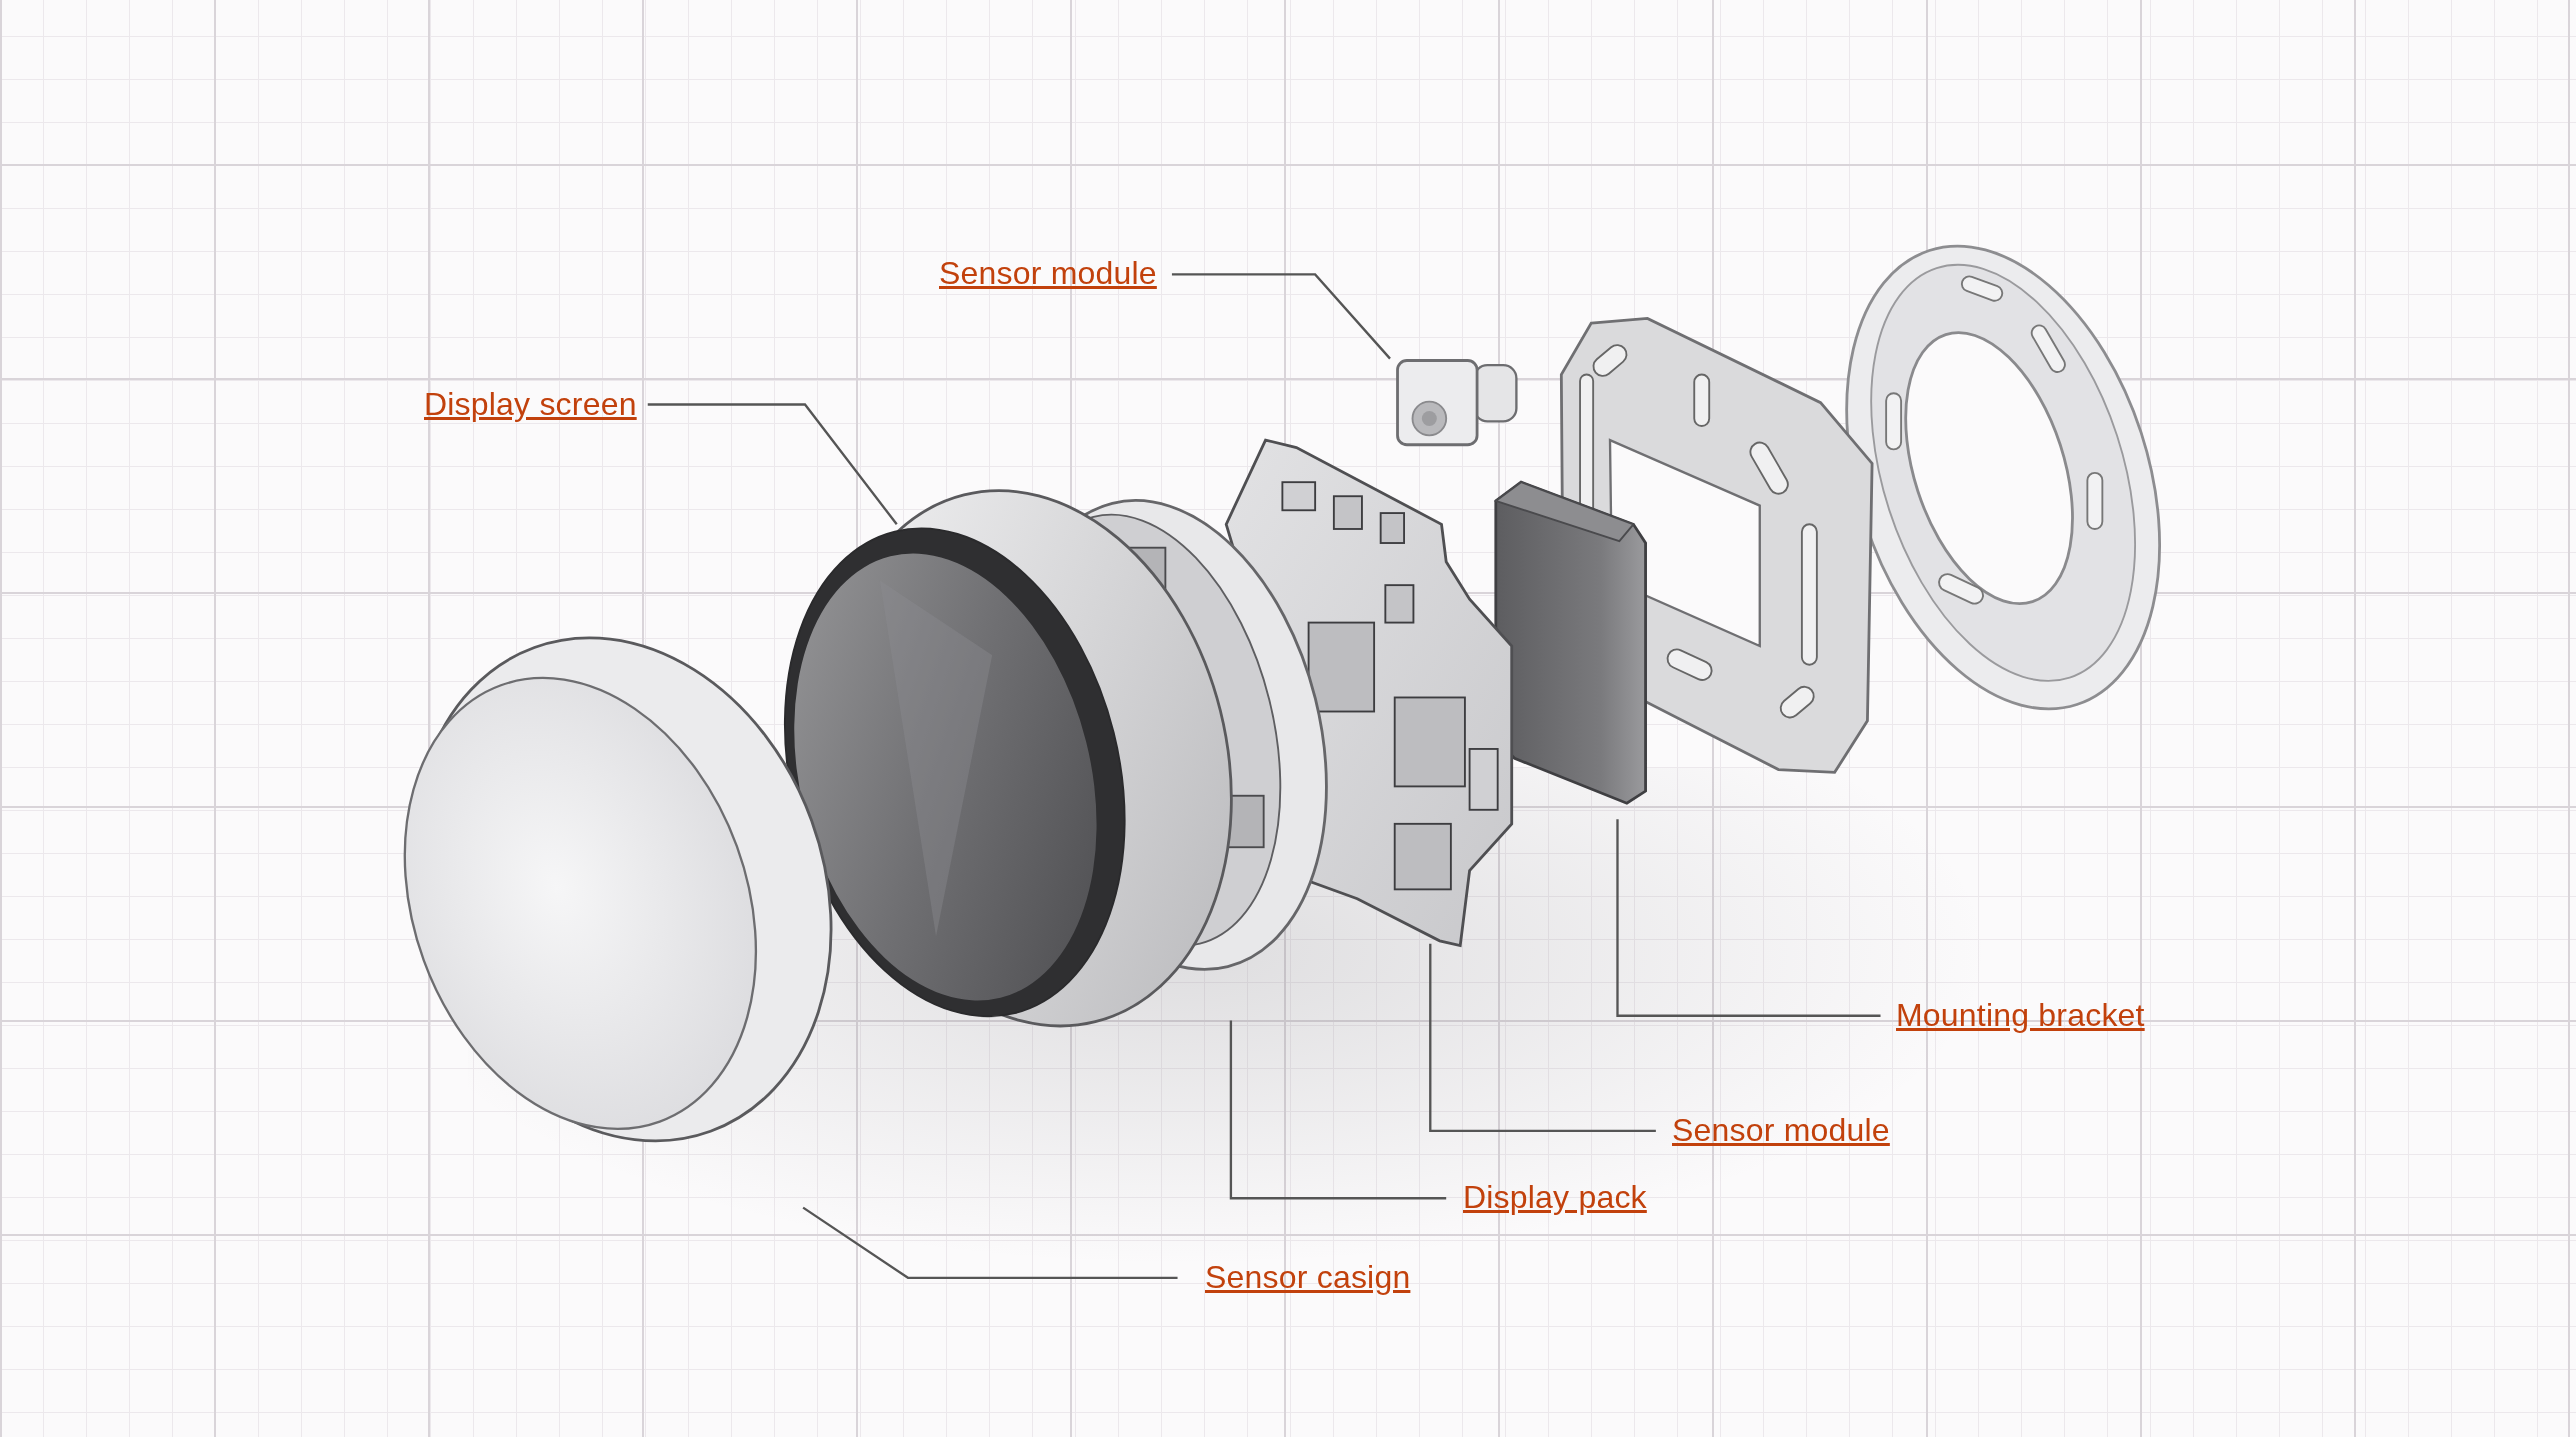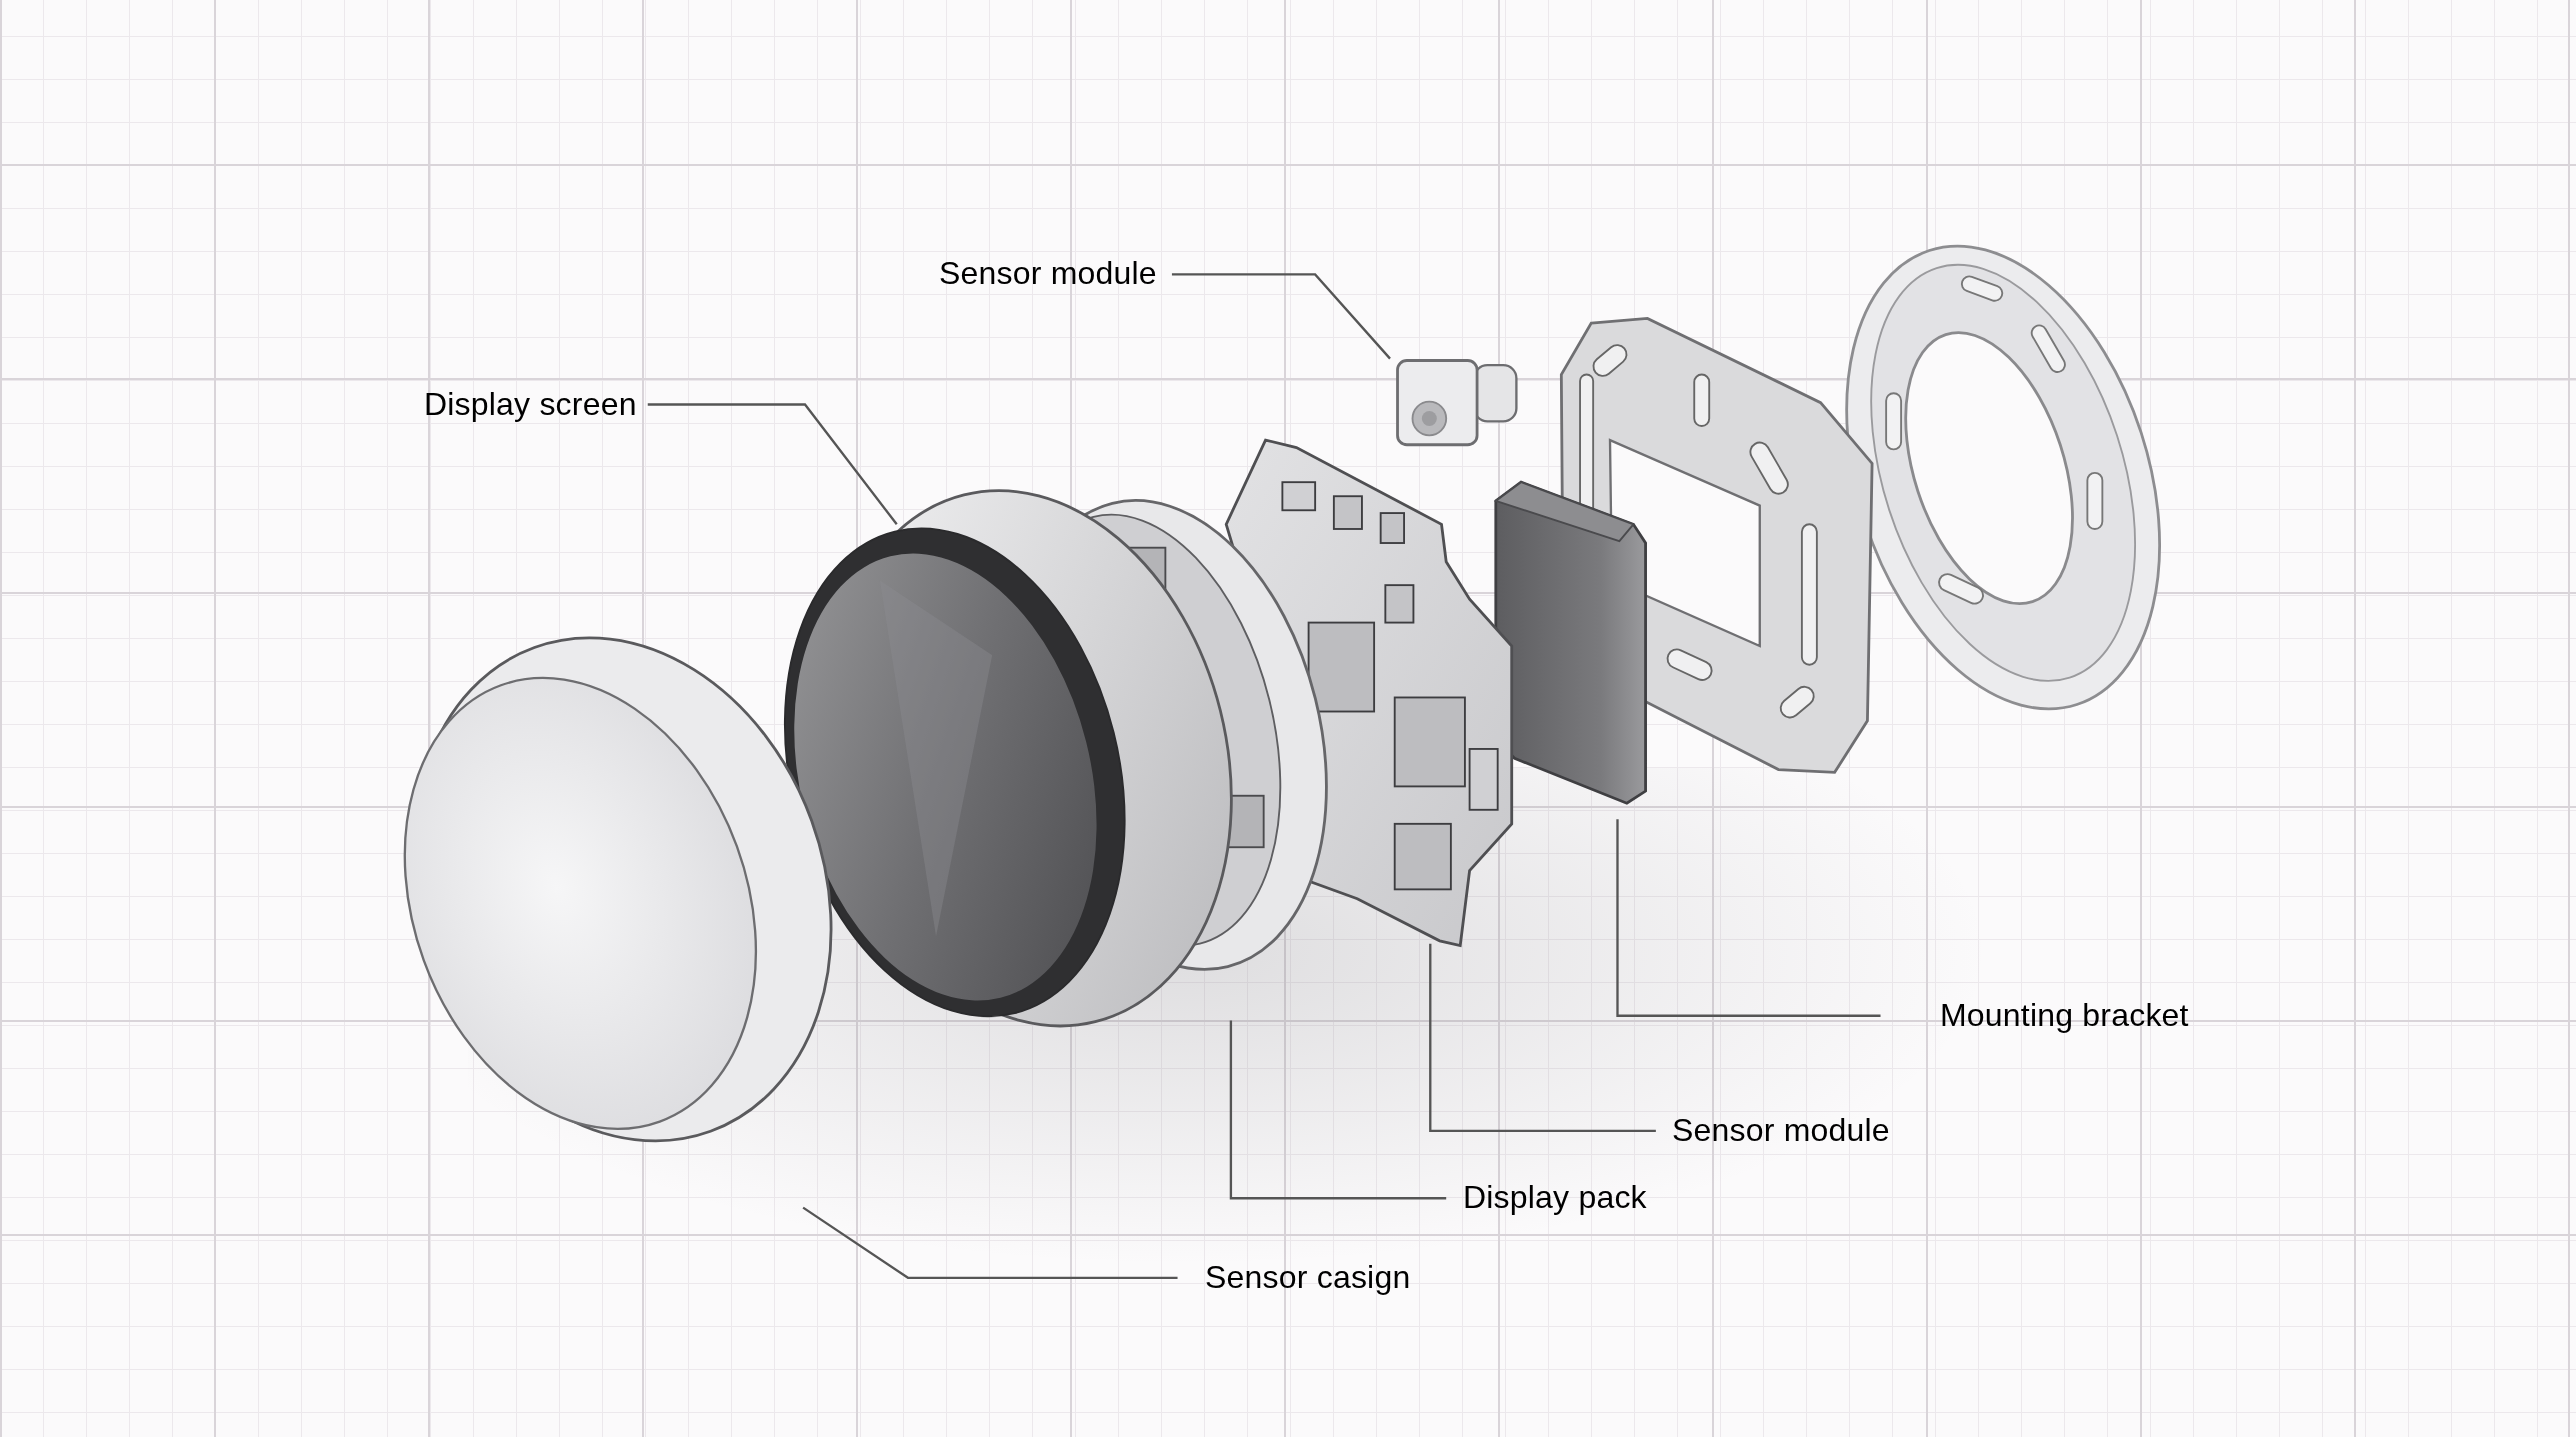--- a/index.html
+++ b/index.html
@@ -18,22 +18,22 @@
     background-size:214px 214px, 214px 214px, 43px 43px, 43px 43px;
     background-position:0 -50px, 0 -50px, 0 -50px, 0 -50px;
   }
   .shadow-floor {
     position:absolute; left:468px; top:768px; width:1591px; height:524px;
     background:radial-gradient(ellipse at 45% 35%, rgba(120,120,125,0.22), rgba(120,120,125,0) 65%);
     pointer-events:none;
   }
   svg.art { position:absolute; left:0; top:0; }
   .label {
-    position:absolute; font-size:32px; color:#000000; letter-spacing:0.2px;
-    white-space:nowrap; line-height:1;
+    position:absolute; font-size:32px; color:#c2410c; letter-spacing:0.2px;
+    white-space:nowrap; line-height:1;text-decoration:underline;
   }
 </style>
 </head>
 <body>
 
 <div class="grid"></div>
 <div class="shadow-floor"></div>
 
 <svg class="art" width="2576" height="1438" viewBox="0 0 2752 1536">
   <defs>
@@ -135,17 +135,17 @@
     <polyline points="692,432 860,432 958,560"></polyline>
     <polyline points="1728,875 1728,1085 2009,1085"></polyline>
     <polyline points="1528,1008 1528,1208 1769,1208"></polyline>
     <polyline points="1315,1090 1315,1280 1545,1280"></polyline>
     <polyline points="858,1290 970,1365 1258,1365"></polyline>
   </g>
 </svg>
 
 <div class="label" style="left:939px; top:257px;">Sensor module</div>
 <div class="label" style="left:424px; top:388px;">Display screen</div>
-<div class="label" style="left:1896px; top:999px;margin-left:44px;">Mounting bracket</div>
+<div class="label" style="left:1896px; top:999px;">Mounting bracket</div>
 <div class="label" style="left:1672px; top:1114px;">Sensor module</div>
 <div class="label" style="left:1463px; top:1181px;">Display pack</div>
 <div class="label" style="left:1205px; top:1261px;">Sensor casign</div>
 
 
 </body></html>

